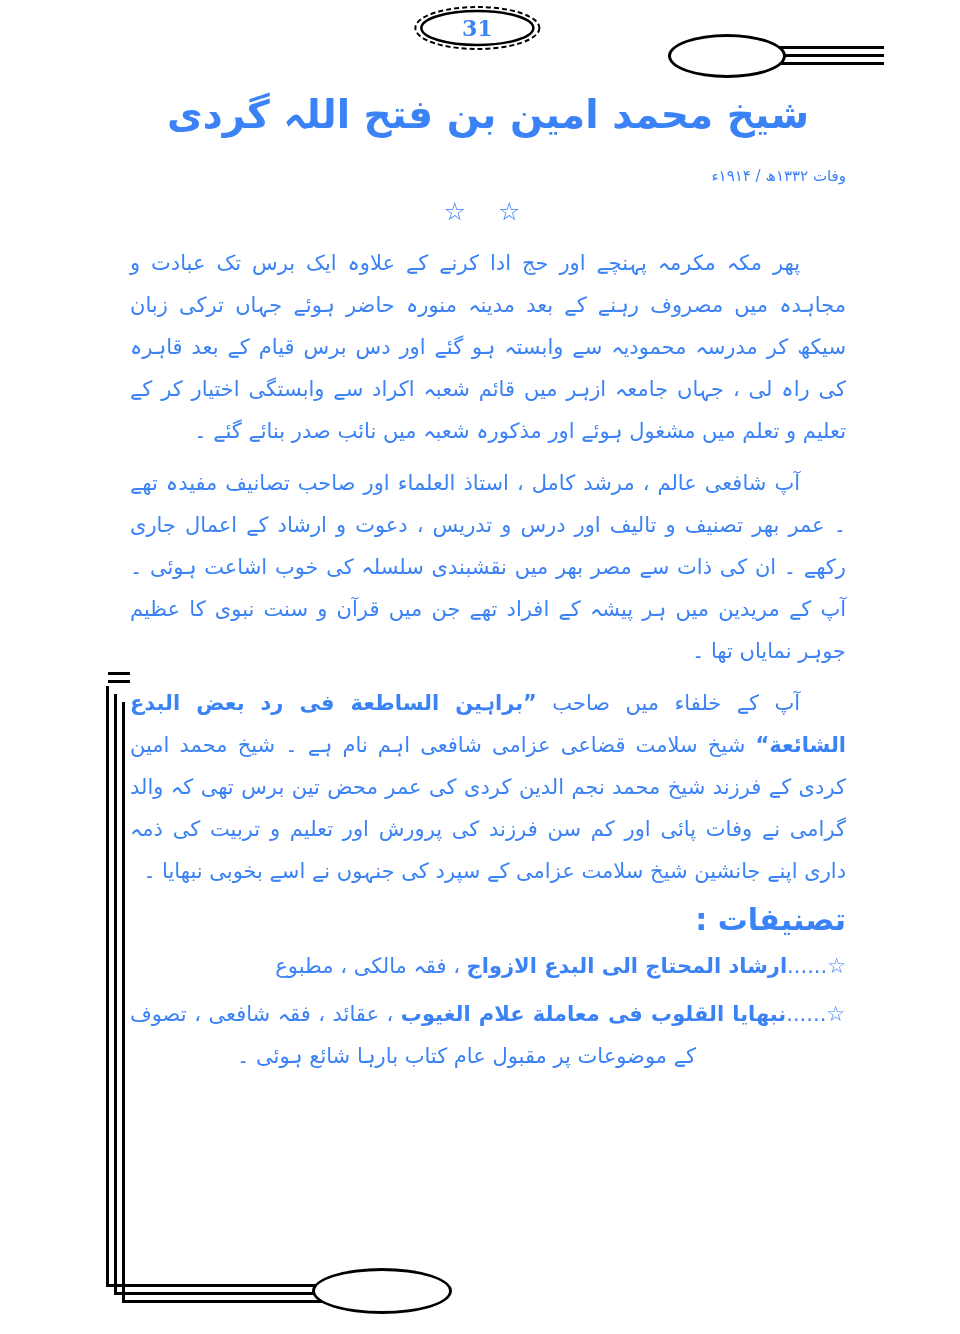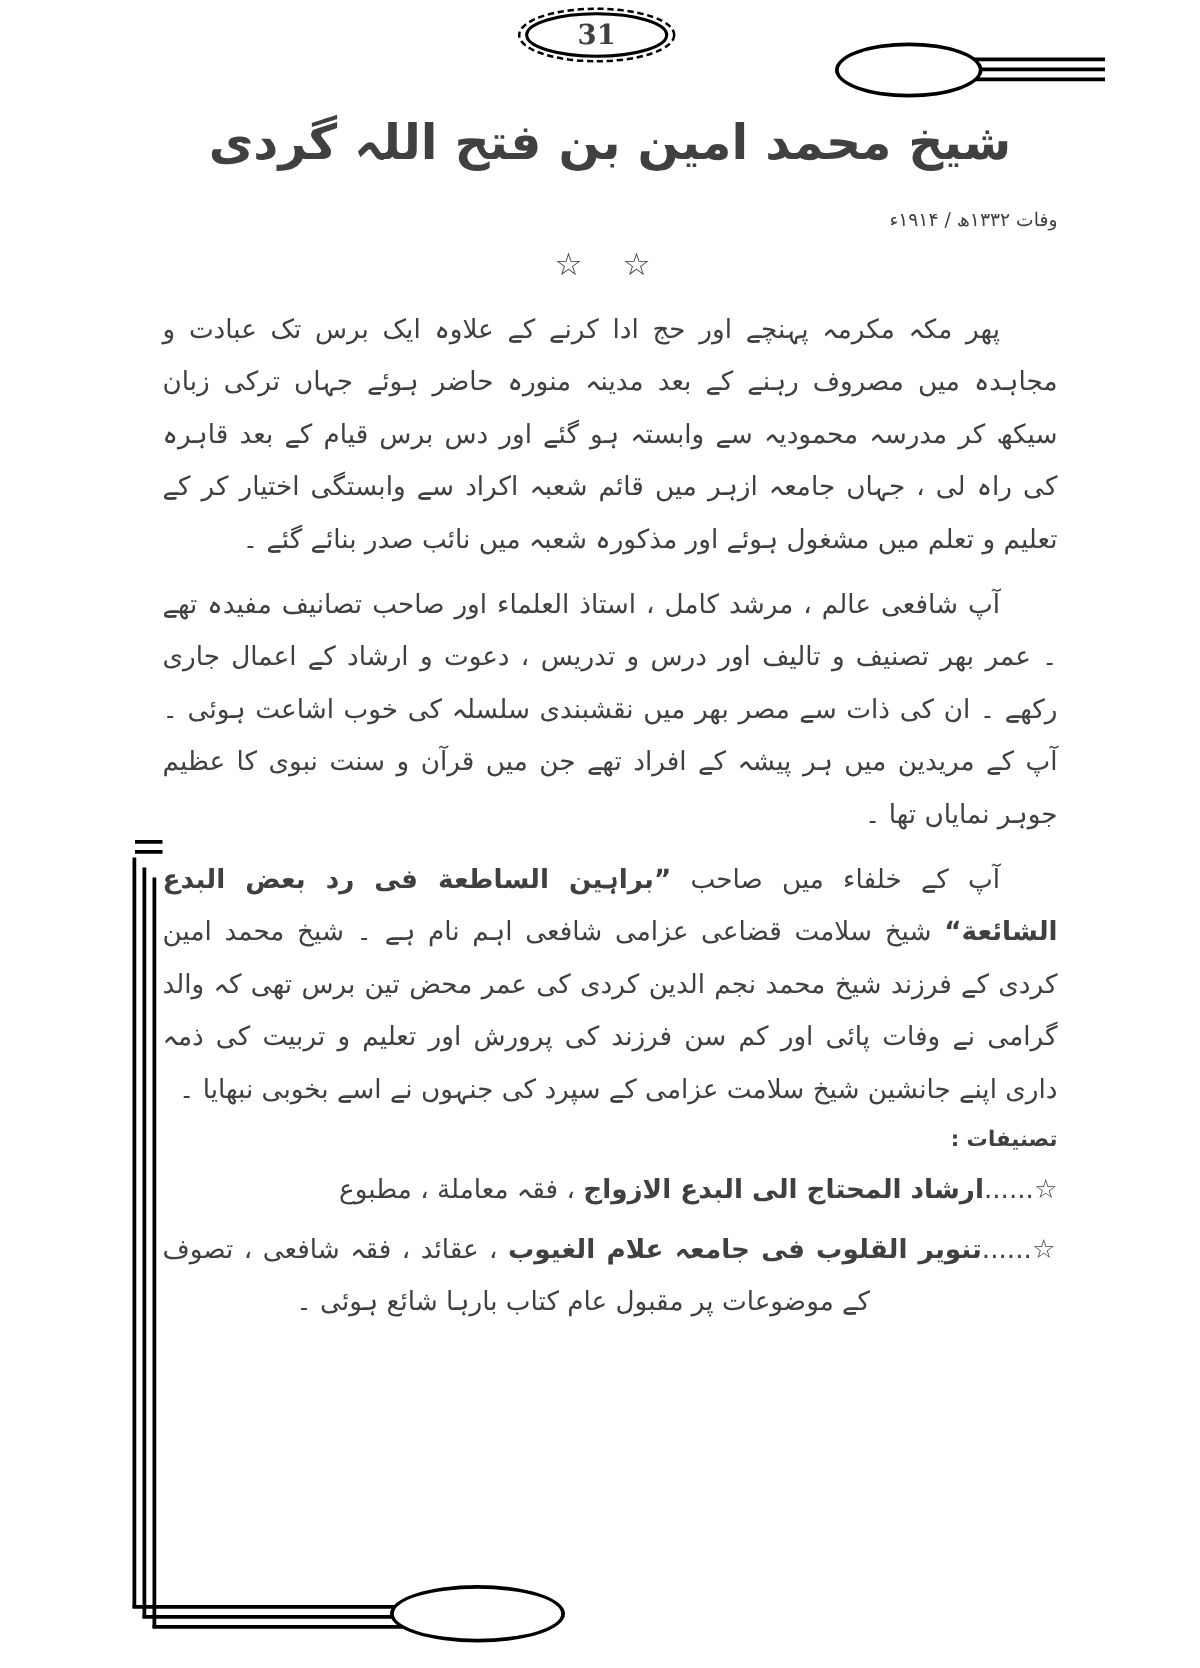--- a/index.html
+++ b/index.html
@@ -5,21 +5,21 @@
   * { box-sizing: border-box; }
   html, body { margin: 0; padding: 0; }
   body { background: #ffffff; }
 
   .page {
     position: relative;
     width: 808px;
     height: 1334px;
     margin: 0 auto;
     background: #ffffff;
-    color: #404040;
+    color: #3b82f6;
     font-family: "DejaVu Sans", sans-serif;
     overflow: hidden;
   }
 
   
   .ln { position: absolute; background: #000; }
   .ellipse {
     position: absolute;
     background: #fff;
     border: 3px solid #000;
@@ -80,21 +80,21 @@
   p.body {
     margin: 0 0 10px 0;
     font-size: 21px;
     line-height: 2.0;
     text-align: justify;
     text-indent: 46px;
   }
 
   .works-heading {
     margin: 8px 0 8px 0;
-    font-size: 17px;
+    font-size: 30px;
     font-weight: bold;
   }
 
   .work-item {
     margin: 0 0 6px 0;
     font-size: 21px;
     line-height: 2.0;
     text-align: justify;
     padding-right: 150px;
     text-indent: -150px;
@@ -146,18 +146,18 @@
 
 
     <p class="body">پھر مکہ مکرمہ پہنچے اور حج ادا کرنے کے علاوہ ایک برس تک عبادت و مجاہدہ میں مصروف رہنے کے بعد مدینہ منورہ حاضر ہوئے جہاں ترکی زبان سیکھ کر مدرسہ محمودیہ سے وابستہ ہو گئے اور دس برس قیام کے بعد قاہرہ کی راہ لی ، جہاں جامعہ ازہر میں قائم شعبہ اکراد سے وابستگی اختیار کر کے تعلیم و تعلم میں مشغول ہوئے اور مذکورہ شعبہ میں نائب صدر بنائے گئے ۔</p>
 
     <p class="body">آپ شافعی عالم ، مرشد کامل ، استاذ العلماء اور صاحب تصانیف مفیدہ تھے ۔ عمر بھر تصنیف و تالیف اور درس و تدریس ، دعوت و ارشاد کے اعمال جاری رکھے ۔ ان کی ذات سے مصر بھر میں نقشبندی سلسلہ کی خوب اشاعت ہوئی ۔ آپ کے مریدین میں ہر پیشہ کے افراد تھے جن میں قرآن و سنت نبوی کا عظیم جوہر نمایاں تھا ۔</p>
 
     <p class="body"><span>آپ کے خلفاء میں صاحب </span><span class="bold">”براہین الساطعة فی رد بعض البدع الشائعة“</span><span> شیخ سلامت قضاعی عزامی شافعی اہم نام ہے ۔ شیخ محمد امین کردی کے فرزند شیخ محمد نجم الدین کردی کی عمر محض تین برس تھی کہ والد گرامی نے وفات پائی اور کم سن فرزند کی پرورش اور تعلیم و تربیت کی ذمہ داری اپنے جانشین شیخ سلامت عزامی کے سپرد کی جنہوں نے اسے بخوبی نبھایا ۔</span></p>
 
     <div class="works-heading">تصنیفات :</div>
 
-    <div class="work-item"><span class="star">☆</span><span>......</span><span class="bold">ارشاد المحتاج الی البدع الازواج</span><span> ، فقہ معاملة ، مطبوع</span></div>
+    <div class="work-item"><span class="star">☆</span><span>......</span><span class="bold">ارشاد المحتاج الی البدع الازواج</span><span> ، فقہ مالکی ، مطبوع</span></div>
 
-    <div class="work-item"><span class="star">☆</span><span>......</span><span class="bold">تنویر القلوب فی جامعہ علام الغیوب</span><span> ، عقائد ، فقہ شافعی ، تصوف کے موضوعات پر مقبول عام کتاب بارہا شائع ہوئی ۔</span></div>
+    <div class="work-item"><span class="star">☆</span><span>......</span><span class="bold">نبھایا القلوب فی معاملة علام الغیوب</span><span> ، عقائد ، فقہ شافعی ، تصوف کے موضوعات پر مقبول عام کتاب بارہا شائع ہوئی ۔</span></div>
 
   </div>
 </div>
 
 </body></html>

